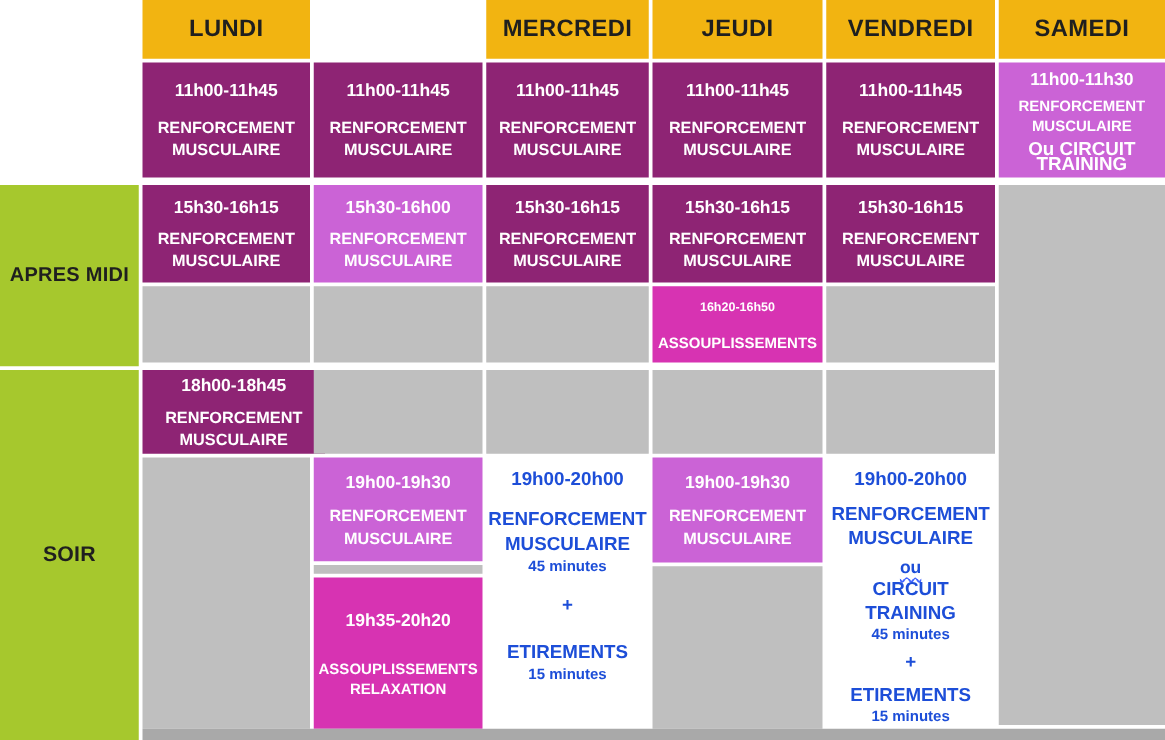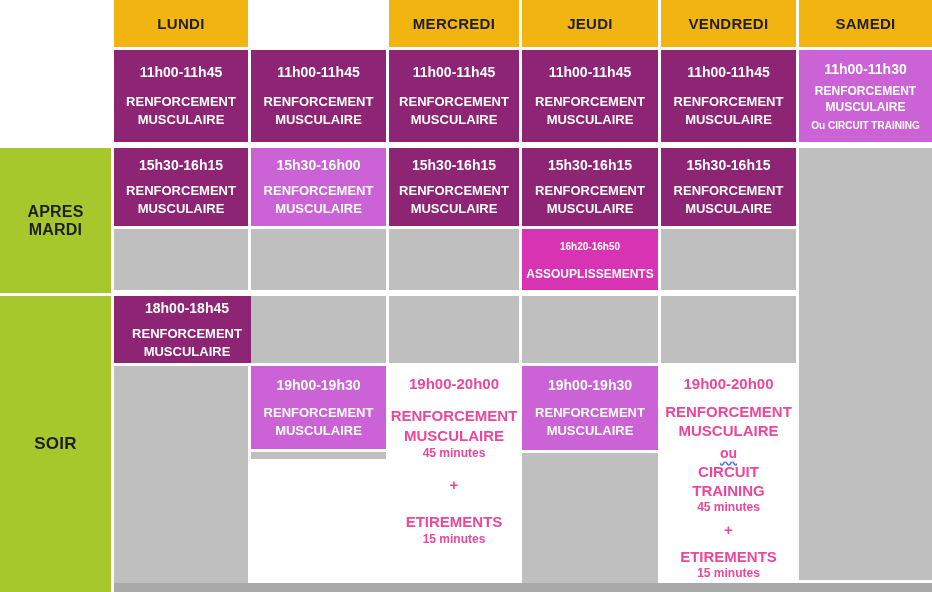--- a/index.html
+++ b/index.html
@@ -1,33 +1,33 @@
 <!DOCTYPE html>
 <html style="--header_bg: #f2b411; --label_bg: #a6c82d; --dark_purple: #8e2474; --orchid: #cb63d6; --magenta: #d733b2; --gray: #bfbfbf; --strip: #a9a9a9; --dark_text: #1f1f1f; --wavy: #4466ff;"><head>
 <meta charset="utf-8">
 <style>
   * { margin:0; padding:0; box-sizing:border-box; }
   html,body { width:932px; height:592px; }
   body { font-family:"Liberation Sans", sans-serif; background:#ffffff; }
   .board { position:relative; width:932px; height:592px; background:#ffffff; overflow:hidden; }
   .c { position:absolute; display:flex; flex-direction:column; align-items:center;
        justify-content:center; text-align:center; color:#ffffff; font-weight:bold; }
-  .hdr    { background:var(--header_bg); color:var(--dark_text); font-size:15px; letter-spacing:.3px; }
+  .hdr    { background:var(--header_bg); color:var(--dark_text); font-size:19px; letter-spacing:.3px; }
   .plabel { background:var(--label_bg);  color:var(--dark_text); font-size:17px; letter-spacing:.2px; }
   .plabel.small { font-size:16px; }
   .dark   { background:var(--dark_purple); }
   .orchid { background:var(--orchid); }
   .mag    { background:var(--magenta); }
   .gray   { background:var(--gray); }
   .strip  { background:var(--strip); }
-  .whitecell { background:#ffffff; color:#ec4899; justify-content:flex-start; }
+  .whitecell { background:#ffffff; color:#1d4ed8; justify-content:flex-start; }
   .time { font-size:14px; line-height:18px; }
   .act  { font-size:13px; line-height:18px; padding:0 6px; }
   .act-sm { font-size:12px; line-height:16px; padding:0 4px; }
-  .note { font-size:10px; line-height:12px; }
+  .note { font-size:15px; line-height:12px; }
   .wtime { font-size:15px; line-height:20px; }
   .wact  { font-size:15px; line-height:20px; padding:0 10px; }
   .wact2 { font-size:15px; line-height:19px; padding:0 14px; }
   .wmin  { font-size:12px; line-height:14px; }
   .wplus { font-size:15px; line-height:18px; }
   .ou    { font-size:14px; line-height:18px;
            text-decoration:underline wavy var(--wavy); text-underline-offset:3px;text-align:right; }
 </style>
 </head>
 <body>
@@ -44,21 +44,21 @@
     <span>JEUDI</span>
     </div>
   <div class="c hdr" style="left:661px;top:0;width:135px;height:47px">
     <span>VENDREDI</span>
     </div>
   <div class="c hdr" style="left:799px;top:0;width:133px;height:47px">
     <span>SAMEDI</span>
     </div>
 
   <div class="c plabel small" style="left:0;top:148px;width:111px;height:145px">
-    <span>APRES MARDI</span>
+    <span>APRES MIDI</span>
     </div>
   <div class="c plabel" style="left:0;top:296px;width:111px;height:296px">
     <span>SOIR</span>
     </div>
 
   <div class="c dark" style="left:114px;top:50px;width:134px;height:92px;row-gap:12px">
     <div class="time">11h00-11h45</div>
     <div class="act">RENFORCEMENT MUSCULAIRE</div>
   </div>
   <div class="c dark" style="left:251px;top:50px;width:135px;height:92px;row-gap:12px">
@@ -124,20 +124,24 @@
   <div class="c gray" style="left:522px;top:296px;width:136px;height:67px"></div>
   <div class="c gray" style="left:661px;top:296px;width:135px;height:67px"></div>
 
   <div class="c gray" style="left:114px;top:366px;width:134px;height:217px"></div>
 
   <div class="c orchid" style="left:251px;top:366px;width:135px;height:83px;row-gap:10px">
     <div class="time">19h00-19h30</div>
     <div class="act">RENFORCEMENT MUSCULAIRE</div>
   </div>
   <div class="c gray" style="left:251px;top:452px;width:135px;height:7px"></div>
+  <div class="c mag" style="left:251px;top:462px;width:135px;height:121px;row-gap:22px">
+    <div class="time">19h35-20h20</div>
+    <div class="act-sm">ASSOUPLISSEMENTS RELAXATION</div>
+  </div>
 
   <div class="c whitecell" style="left:389px;top:366px;width:130px;height:217px;padding-top:8px">
     <div class="wtime">19h00-20h00</div>
     <div class="wact" style="margin-top:12px">RENFORCEMENT MUSCULAIRE</div>
     <div class="wmin">45 minutes</div>
     <div class="wplus" style="margin-top:16px">+</div>
     <div class="wact" style="margin-top:18px">ETIREMENTS</div>
     <div class="wmin">15 minutes</div>
   </div>
 

